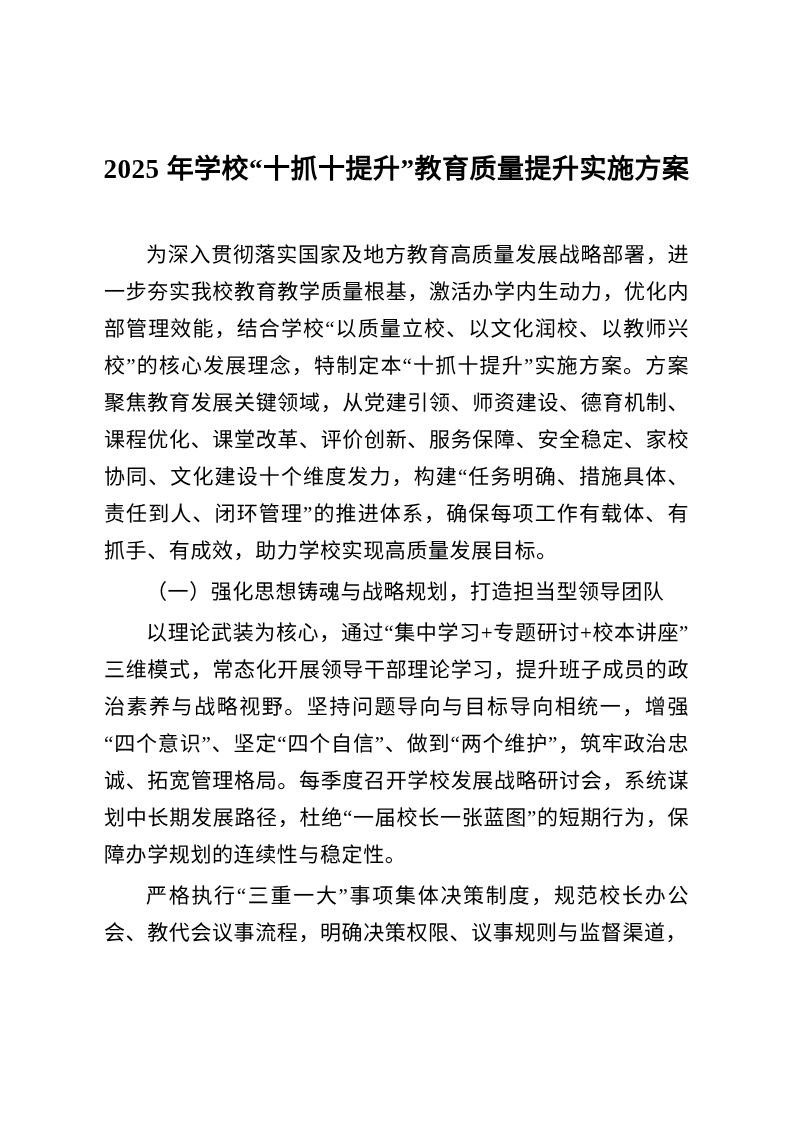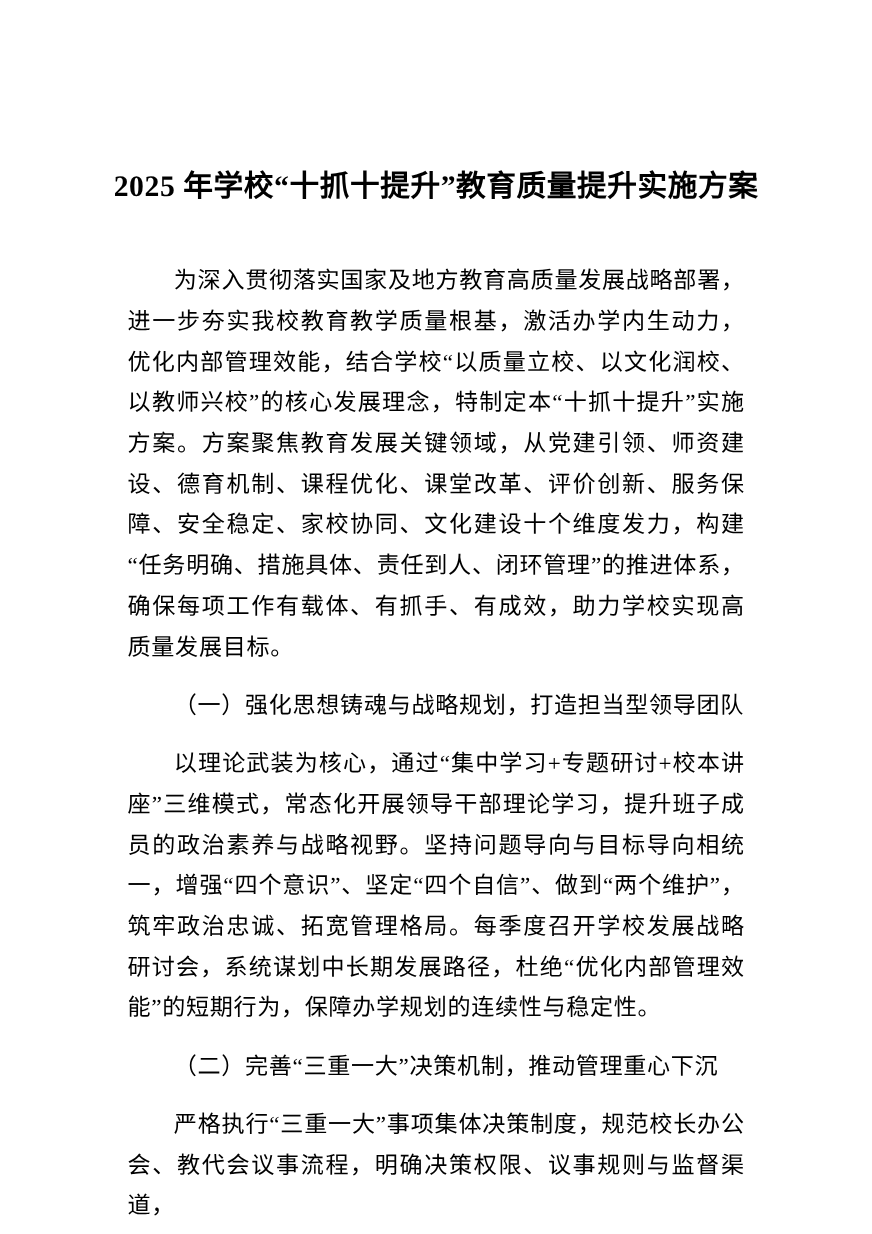--- a/index.html
+++ b/index.html
@@ -24,21 +24,21 @@
   }
   .doc-title {
     margin: 0;
     font-size: 27px;
     line-height: 40px;
     font-weight: 700;
     text-align: center;
     letter-spacing: 0.5px;
   }
   .para {
-    margin: 16px;
+    margin: 4px;
     font-size: 21px;
     line-height: 37px;
     text-align: justify;
     text-indent: 2em;
     letter-spacing: 0.6px;
   }
   .para.first-after-title {
     margin-top: 48px;
   }
   .para.section-heading {
@@ -55,19 +55,18 @@
 
 <div class="page">
   <div class="content">
     <h1 class="doc-title">2025 年学校“十抓十提升”教育质量提升实施方案</h1>
 
     <p class="para first-after-title">为深入贯彻落实国家及地方教育高质量发展战略部署，进一步夯实我校教育教学质量根基，激活办学内生动力，优化内部管理效能，结合学校“以质量立校、以文化润校、以教师兴校”的核心发展理念，特制定本“十抓十提升”实施方案。方案聚焦教育发展关键领域，从党建引领、师资建设、德育机制、课程优化、课堂改革、评价创新、服务保障、安全稳定、家校协同、文化建设十个维度发力，构建“任务明确、措施具体、责任到人、闭环管理”的推进体系，确保每项工作有载体、有抓手、有成效，助力学校实现高质量发展目标。</p>
 
 
     <p class="para sub-heading">（一）强化思想铸魂与战略规划，打造担当型领导团队</p>
 
-    <p class="para">以理论武装为核心，通过“集中学习+专题研讨+校本讲座”三维模式，常态化开展领导干部理论学习，提升班子成员的政治素养与战略视野。坚持问题导向与目标导向相统一，增强“四个意识”、坚定“四个自信”、做到“两个维护”，筑牢政治忠诚、拓宽管理格局。每季度召开学校发展战略研讨会，系统谋划中长期发展路径，杜绝“优化内部管理效能”的短期行为，保障办学规划的连续性与稳定性。</p>
+    <p class="para">以理论武装为核心，通过“集中学习+专题研讨+校本讲座”三维模式，常态化开展领导干部理论学习，提升班子成员的政治素养与战略视野。坚持问题导向与目标导向相统一，增强“四个意识”、坚定“四个自信”、做到“两个维护”，筑牢政治忠诚、拓宽管理格局。每季度召开学校发展战略研讨会，系统谋划中长期发展路径，杜绝“一届校长一张蓝图”的短期行为，保障办学规划的连续性与稳定性。</p>
 
-    <p class="para sub-heading">（二）完善“三重一大”决策机制，推动管理重心下沉</p>
 
     <p class="para">严格执行“三重一大”事项集体决策制度，规范校长办公会、教代会议事流程，明确决策权限、议事规则与监督渠道，</p>
   </div>
 </div>
 
 </body></html>

